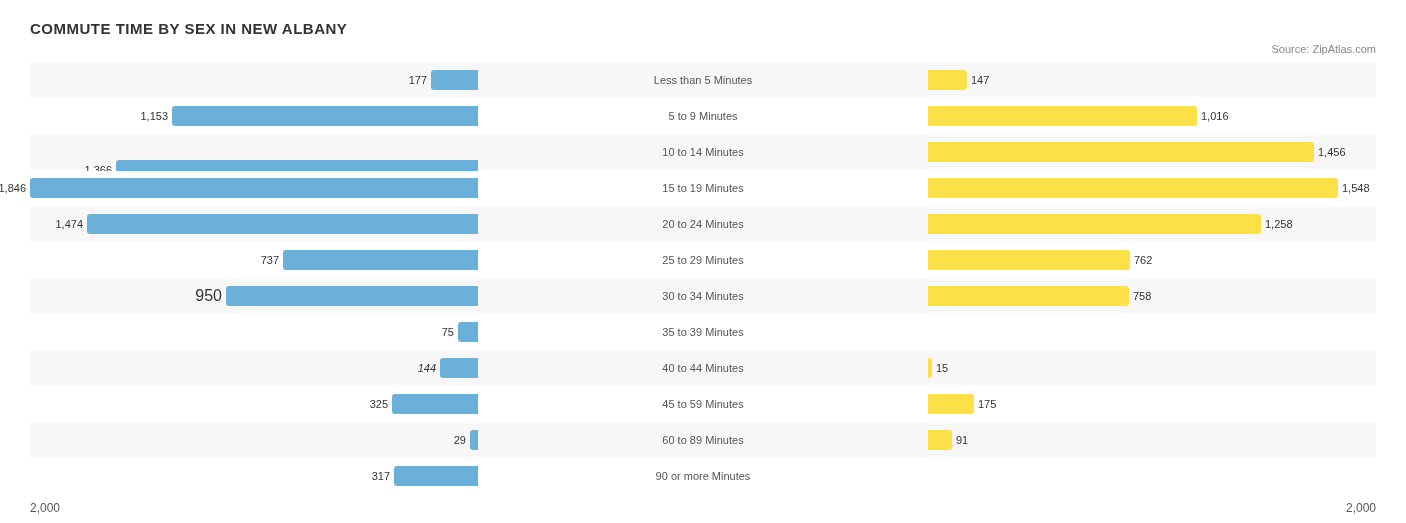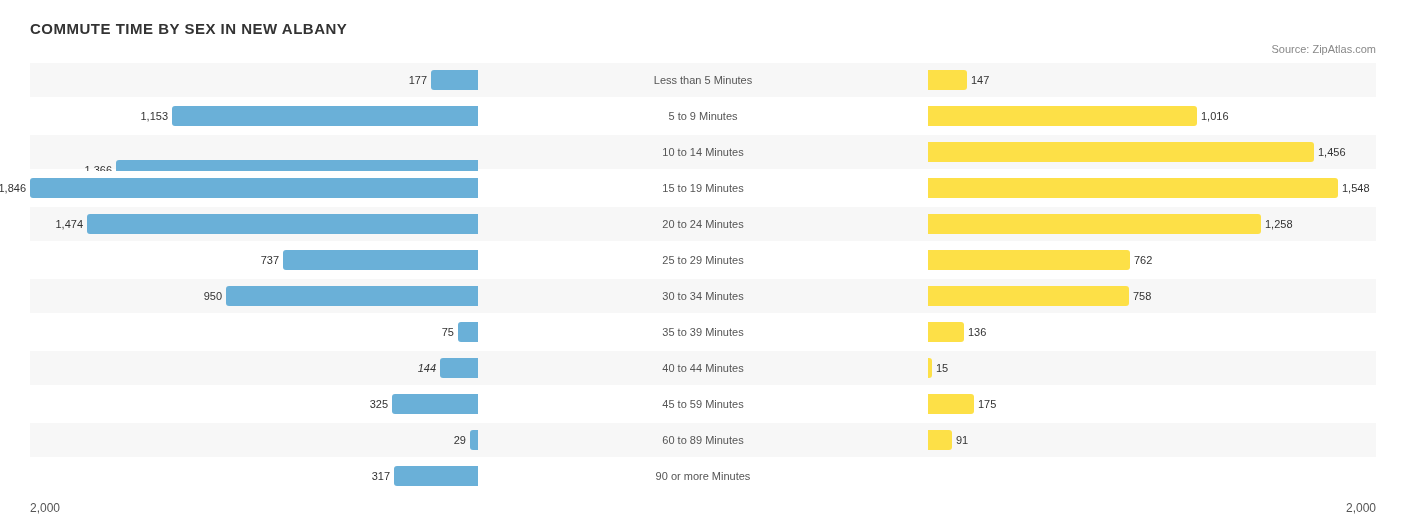--- a/index.html
+++ b/index.html
@@ -186,39 +186,34 @@
         <div class="right-side" style="position: absolute; inset: 7px 0px 7px calc(50% + 110px); display: flex; align-items: center; justify-content: flex-start;">
           <div class="bar-pink" style="width: 202px; position: relative;">
             <span style="font-size: 11px; color: rgb(51, 51, 51); white-space: nowrap; position: absolute; left: calc(100% + 4px);">762</span>
           </div>
         </div>
       </div>
       <div class="row" style="background: rgb(247, 247, 247); position: relative; height: 34px;">
         <div class="center-labels">30 to 34 Minutes</div>
         <div class="left-side" style="position: absolute; inset: 7px calc(50% + 110px) 7px 0px; display: flex; align-items: center; justify-content: flex-end;">
           <div class="bar-blue" style="width: 252px; position: relative;">
-            <span style="font-size: 11px; color: rgb(51, 51, 51); white-space: nowrap; position: absolute; right: calc(100% + 4px);">950</span>
+            <span style="font-size: 16px; color: rgb(51, 51, 51); white-space: nowrap; position: absolute; right: calc(100% + 4px);">950</span>
           </div>
         </div>
         <div class="right-side" style="position: absolute; inset: 7px 0px 7px calc(50% + 110px); display: flex; align-items: center; justify-content: flex-start;">
           <div class="bar-pink" style="width: 201px; position: relative;">
             <span style="font-size: 11px; color: rgb(51, 51, 51); white-space: nowrap; position: absolute; left: calc(100% + 4px);">758</span>
           </div>
         </div>
       </div>
       <div class="row" style="background: rgb(255, 255, 255); position: relative; height: 34px;">
         <div class="center-labels">35 to 39 Minutes</div>
         <div class="left-side" style="position: absolute; inset: 7px calc(50% + 110px) 7px 0px; display: flex; align-items: center; justify-content: flex-end;">
           <div class="bar-blue" style="width: 20px; position: relative;">
             <span style="font-size: 11px; color: rgb(51, 51, 51); white-space: nowrap; position: absolute; right: calc(100% + 4px);">75</span>
-          </div>
-        </div>
-        <div class="right-side" style="position: absolute; inset: 7px 0px 7px calc(50% + 110px); display: flex; align-items: center; justify-content: flex-start;">
-          <div class="bar-pink" style="width: 36px; position: relative;">
-            <span style="font-size: 11px; color: rgb(51, 51, 51); white-space: nowrap; position: absolute; left: calc(100% + 4px);">136</span>
           </div>
         </div>
       </div>
       <div class="row" style="background: rgb(247, 247, 247); position: relative; height: 34px;">
         <div class="center-labels">40 to 44 Minutes</div>
         <div class="left-side" style="position: absolute; inset: 7px calc(50% + 110px) 7px 0px; display: flex; align-items: center; justify-content: flex-end;">
           <div class="bar-blue" style="width: 38px; position: relative; font-style: italic;">
             <span style="font-size: 11px; color: rgb(51, 51, 51); white-space: nowrap; position: absolute; right: calc(100% + 4px);">144</span>
           </div>
         </div>

